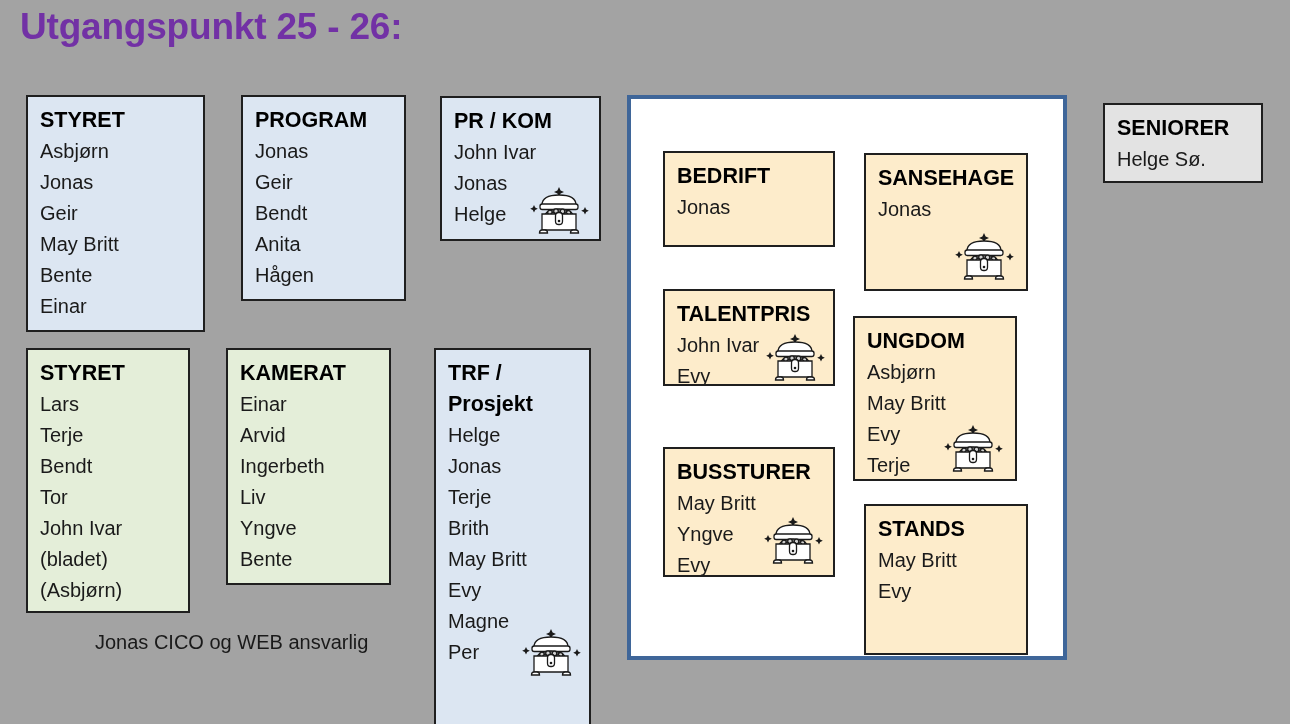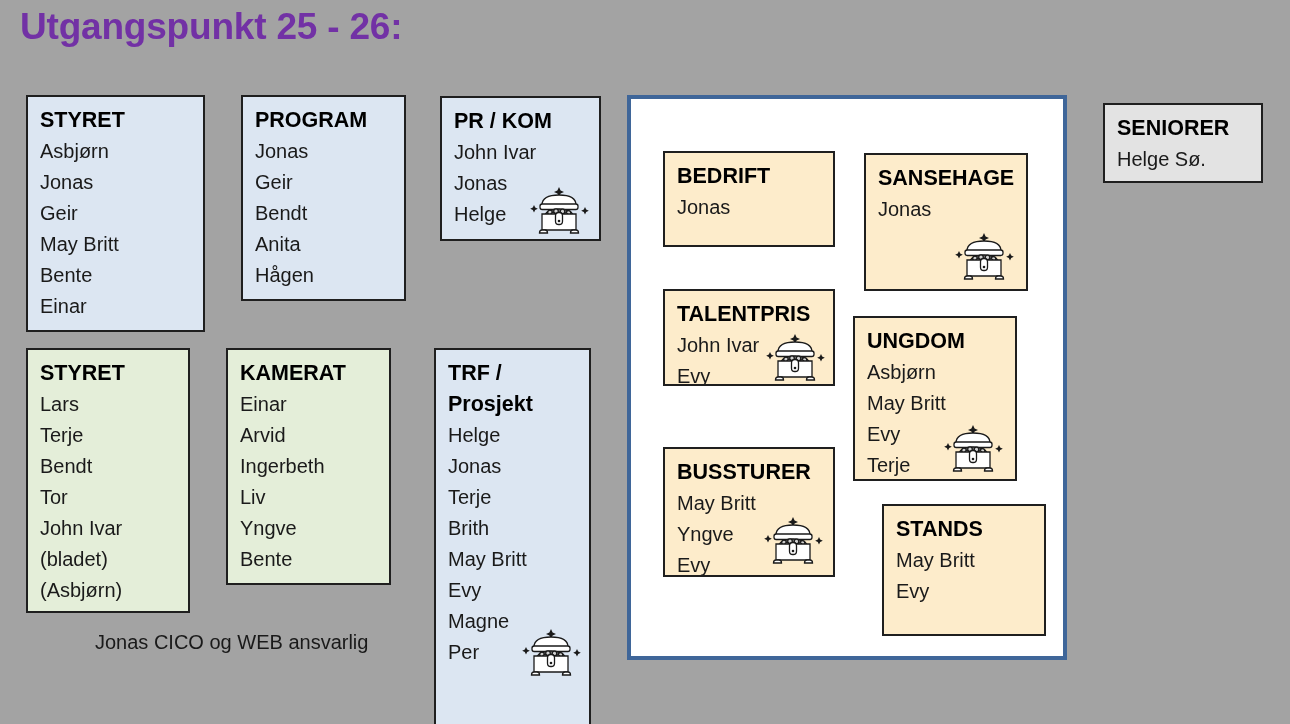--- a/index.html
+++ b/index.html
@@ -325,21 +325,21 @@
               <path d="M19 29 h34 v16 h-34 z" fill="#ffffff"></path>
               <path d="M19 45 q-2.5 0 -2.5 3 h8 q0 -3 -2.5 -3 z" fill="#ffffff"></path>
               <path d="M53 45 q2.5 0 2.5 3 h-8 q0 -3 2.5 -3 z" fill="#ffffff"></path>
               <rect x="32.5" y="27.5" width="7" height="12" rx="3.3" fill="#ffffff"></rect>
               <circle cx="36" cy="36" r="1.3" fill="#1a1a1a" stroke="none"></circle>
             </g>
           </svg>
         </span>
       </div>
 
-    <div class="card c-yellow" id="card-stands" style="left:251px; top:405px; width:164px; height:132px;">
+    <div class="card c-yellow" id="card-stands" style="left:233px; top:405px; width:164px; height:151px;">
         <div class="hdr">STANDS</div>
         <div class="member">May Britt</div>
         <div class="member">Evy</div>
       </div>
   </div>
 
   <div class="card c-gray" id="card-seniorer" style="left:1103px; top:103px; width:160px; height:80px;">
       <div class="hdr">SENIORER</div>
       <div class="member">Helge Sø.</div>
       <div class="member">Terje B.</div>

